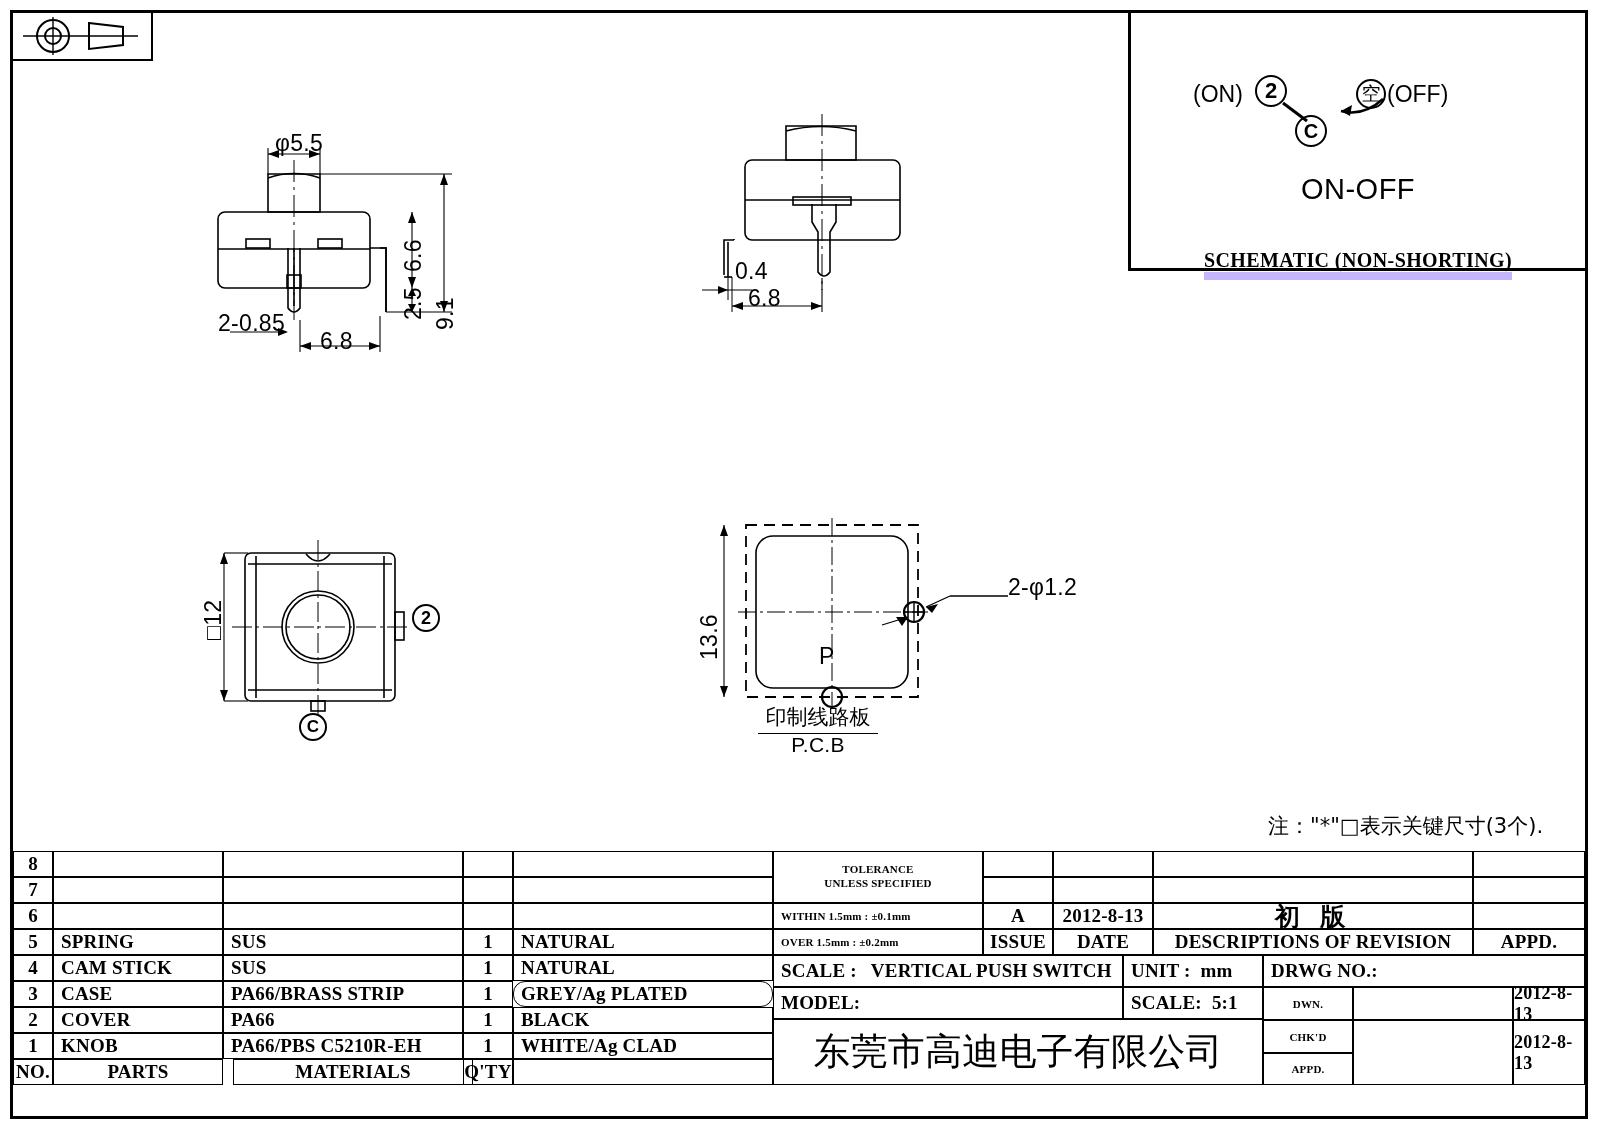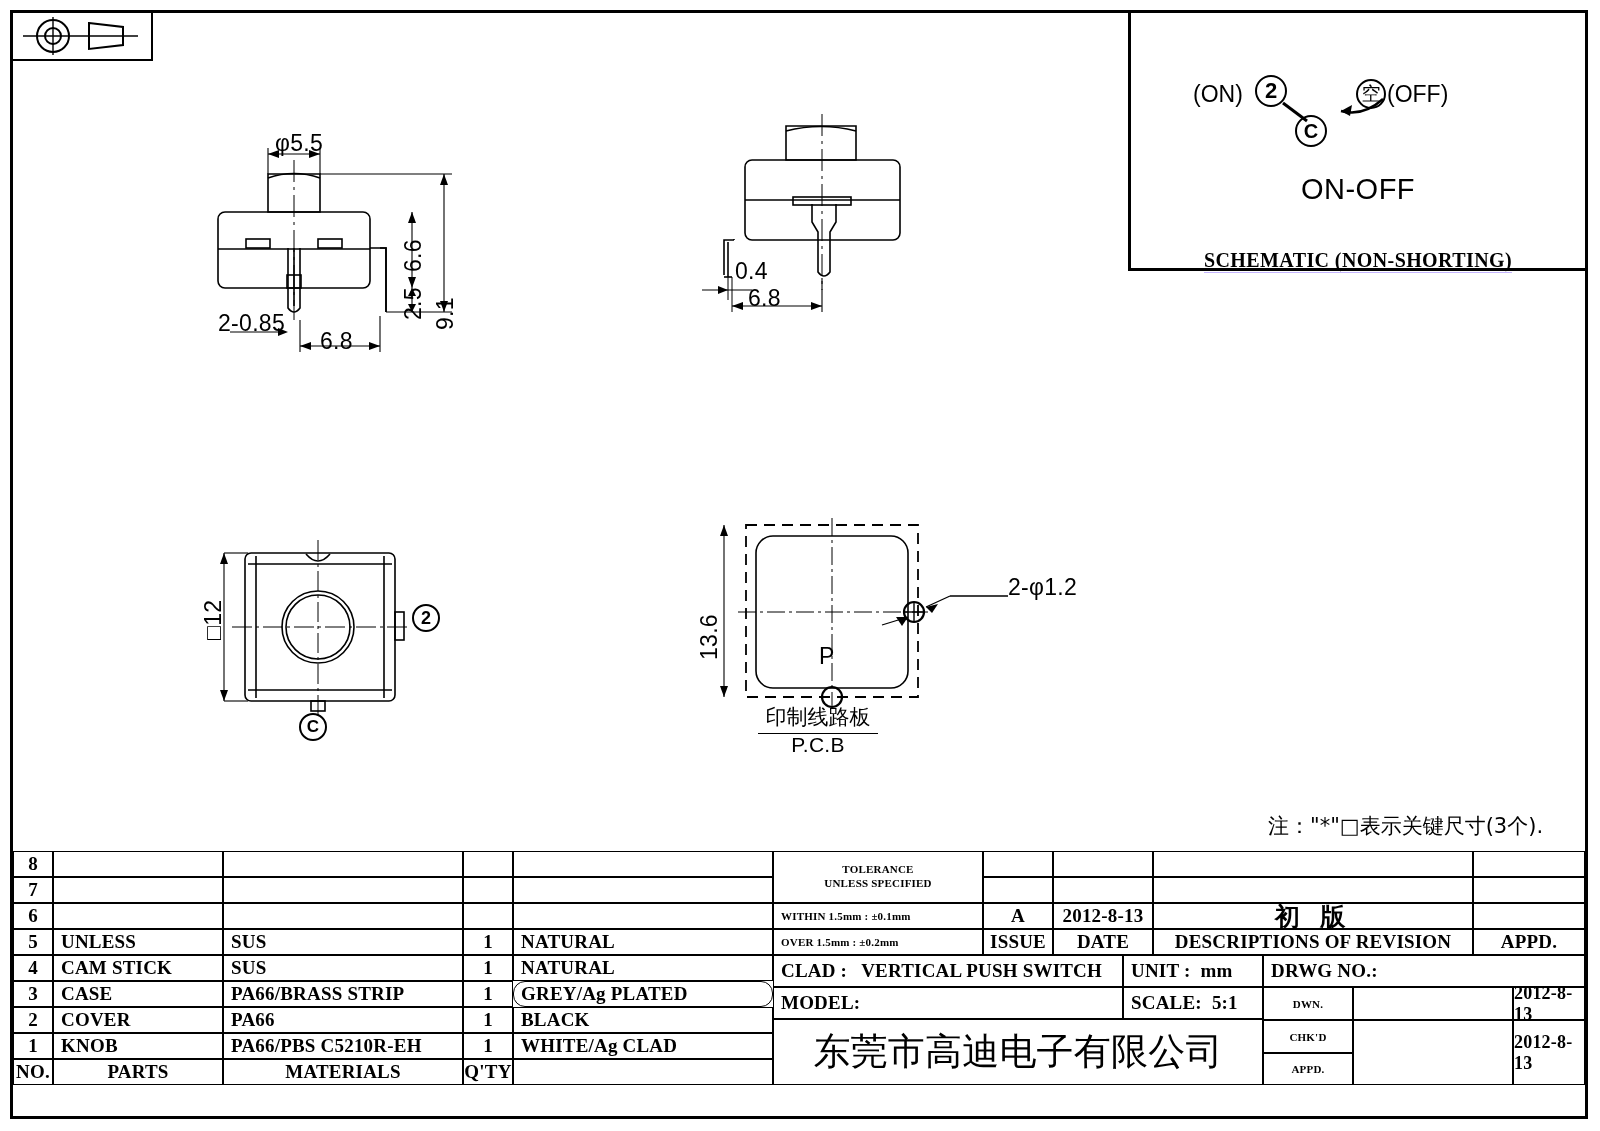--- a/index.html
+++ b/index.html
@@ -13,21 +13,21 @@
   .proj-box{position:absolute;left:13px;top:13px;width:140px;height:48px;
             border-bottom:2px solid #000;border-right:2px solid #000;box-sizing:border-box;}
 
   
   .schem-box{position:absolute;left:1128px;top:13px;width:457px;height:258px;
              border-left:3px solid #000;border-bottom:3px solid #000;box-sizing:border-box;}
   .schem-title{position:absolute;left:0;top:160px;width:100%;text-align:center;
                font-family:"Liberation Sans",sans-serif;font-size:29px;letter-spacing:.5px;}
   .schem-caption{position:absolute;left:0;top:236px;width:100%;text-align:center;
                  font-size:20px;font-weight:bold;}
-  .schem-caption span{border-bottom:1px solid #c4b5fd;padding-bottom:1px;letter-spacing:.4px;}
+  .schem-caption span{border-bottom:8px solid #c4b5fd;padding-bottom:1px;letter-spacing:.4px;}
   .sw-lbl{position:absolute;font-family:"Liberation Sans",sans-serif;font-size:23px;}
   .circ{position:absolute;border:2.5px solid #000;border-radius:50%;
         display:flex;align-items:center;justify-content:center;
         font-family:"Liberation Sans",sans-serif;font-weight:bold;box-sizing:border-box;}
 
   
   .dim{position:absolute;font-family:"Liberation Sans",sans-serif;font-size:23px;
        white-space:nowrap;letter-spacing:.3px;}
   .dim.vert{transform-origin:left top;transform:rotate(-90deg);}
   .cn{font-family:"DejaVu Sans",sans-serif;}
@@ -258,21 +258,21 @@
   <div class="cell c" style="left:450px;top:26px;width:50px;height:26px;"></div>
   <div class="cell l" style="left:500px;top:26px;width:260px;height:26px;"></div>
 
   <div class="cell c" style="left:0;top:52px;width:40px;height:26px;">6</div>
   <div class="cell l" style="left:40px;top:52px;width:170px;height:26px;"></div>
   <div class="cell l" style="left:210px;top:52px;width:240px;height:26px;"></div>
   <div class="cell c" style="left:450px;top:52px;width:50px;height:26px;"></div>
   <div class="cell l" style="left:500px;top:52px;width:260px;height:26px;"></div>
 
   <div class="cell c" style="left:0;top:78px;width:40px;height:26px;">5</div>
-  <div class="cell l" style="left:40px;top:78px;width:170px;height:26px;">UNLESS</div>
+  <div class="cell l" style="left:40px;top:78px;width:170px;height:26px;">SPRING</div>
   <div class="cell l" style="left:210px;top:78px;width:240px;height:26px;">SUS</div>
   <div class="cell c" style="left:450px;top:78px;width:50px;height:26px;">1</div>
   <div class="cell l" style="left:500px;top:78px;width:260px;height:26px;">NATURAL</div>
 
   <div class="cell c" style="left:0;top:104px;width:40px;height:26px;">4</div>
   <div class="cell l" style="left:40px;top:104px;width:170px;height:26px;">CAM STICK</div>
   <div class="cell l" style="left:210px;top:104px;width:240px;height:26px;">SUS</div>
   <div class="cell c" style="left:450px;top:104px;width:50px;height:26px;">1</div>
   <div class="cell l" style="left:500px;top:104px;width:260px;height:26px;">NATURAL</div>
 
@@ -289,21 +289,21 @@
   <div class="cell l" style="left:500px;top:156px;width:260px;height:26px;">BLACK</div>
 
   <div class="cell c" style="left:0;top:182px;width:40px;height:26px;">1</div>
   <div class="cell l" style="left:40px;top:182px;width:170px;height:26px;">KNOB</div>
   <div class="cell l" style="left:210px;top:182px;width:240px;height:26px;">PA66/PBS C5210R-EH</div>
   <div class="cell c" style="left:450px;top:182px;width:50px;height:26px;">1</div>
   <div class="cell l" style="left:500px;top:182px;width:260px;height:26px;">WHITE/Ag CLAD</div>
 
   <div class="cell c" style="left:0;top:208px;width:40px;height:26px;">NO.</div>
   <div class="cell c" style="left:40px;top:208px;width:170px;height:26px;">PARTS</div>
-  <div class="cell c" style="left:210px;top:208px;width:240px;height:26px;">MATERIALS</div>
+  <div class="cell c" style="left:220px;top:208px;width:240px;height:26px;">MATERIALS</div>
   <div class="cell c" style="left:450px;top:208px;width:50px;height:26px;">Q'TY</div>
   <div class="cell l" style="left:500px;top:208px;width:260px;height:26px;"></div>
 
   <div class="cell c two-line small" style="left:760px;top:0;width:210px;height:52px;">
     <div>TOLERANCE</div>
     <div>UNLESS  SPECIFIED</div>
   </div>
   <div class="cell l small" style="left:760px;top:52px;width:210px;height:26px;">WITHIN 1.5mm : ±0.1mm</div>
   <div class="cell l small" style="left:760px;top:78px;width:210px;height:26px;">OVER 1.5mm : ±0.2mm</div>
 
@@ -321,21 +321,21 @@
   <div class="cell c" style="left:1040px;top:52px;width:100px;height:26px;">2012-8-13</div>
   <div class="cell c cn-rev" style="left:1140px;top:52px;width:320px;height:26px;">初 版</div>
   <div class="cell c" style="left:1460px;top:52px;width:112px;height:26px;"></div>
 
   <div class="cell c" style="left:970px;top:78px;width:70px;height:26px;">ISSUE</div>
   <div class="cell c" style="left:1040px;top:78px;width:100px;height:26px;">DATE</div>
   <div class="cell c" style="left:1140px;top:78px;width:320px;height:26px;">DESCRIPTIONS OF REVISION</div>
   <div class="cell c" style="left:1460px;top:78px;width:112px;height:26px;">APPD.</div>
 
   <div class="cell l" style="left:760px;top:104px;width:350px;height:32px;">
-    <span>CLAD :</span>
+    <span>SCALE :</span>
     <span style="width:14px;display:inline-block;"></span>
     <span>VERTICAL PUSH SWITCH</span>
   </div>
   <div class="cell l" style="left:1110px;top:104px;width:140px;height:32px;">
     <span>UNIT :</span>
     <span style="width:10px;display:inline-block;"></span>
     <span>mm</span>
   </div>
   <div class="cell l" style="left:1250px;top:104px;width:322px;height:32px;">
     <span>DRWG NO.:</span>

